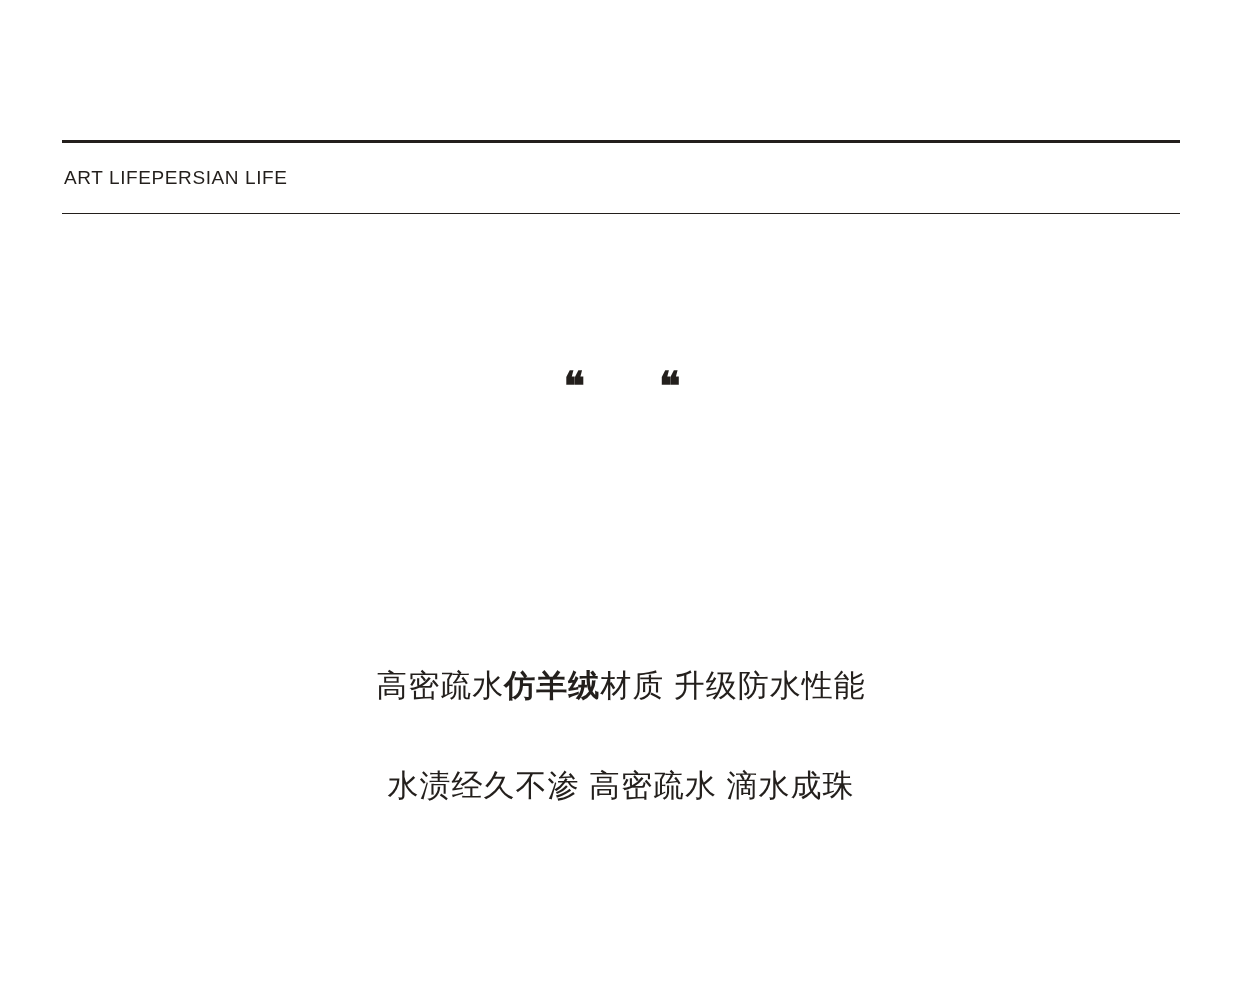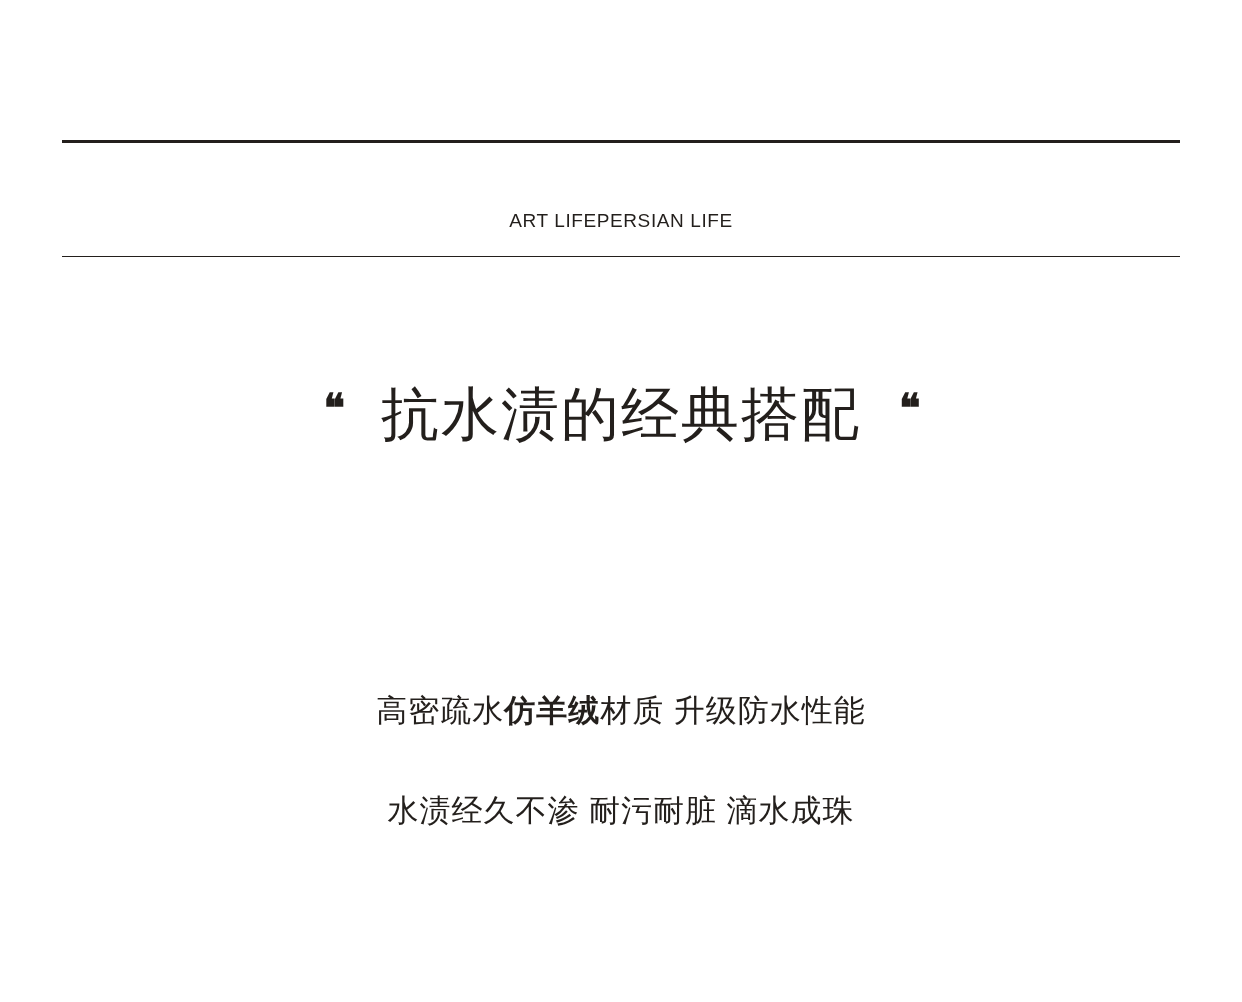--- a/index.html
+++ b/index.html
@@ -36,26 +36,25 @@
     background: #231f1c;
     width: 100%;
   }
   .rule-bottom {
     height: 1px;
     background: #231f1c;
     width: 100%;
   }
   .header-row {
     display: flex;
-    justify-content: center;
+    justify-content: flex-start;
     align-items: center;
     height: 70px;
     padding: 0 2px;
     box-sizing: border-box;
-    margin-top: 43px;
   }
   .header-label {
     font-size: 19px;
     letter-spacing: 0.6px;
     color: #231f1c;
     font-family: "Liberation Sans", sans-serif;
     white-space: nowrap;
   }
 
   
@@ -96,21 +95,21 @@
     margin-right: 38px;
   }
   .quote-right {
     margin-left: 38px;
   }
 
   
   .subcopy {
     position: absolute;
     left: 0;
-    top: 685px;
+    top: 660px;
     width: 1242px;
     text-align: center;
   }
   .subcopy-line {
     font-size: 31px;
     line-height: 52px;
     letter-spacing: 1px;
     color: #231f1c;
     font-family: "Liberation Sans", sans-serif;
   }
@@ -129,25 +128,24 @@
     <div class="header-row">
       <div class="header-label">ART LIFE</div>
       <div class="header-label">PERSIAN LIFE</div>
     </div>
     <div class="rule-bottom"></div>
   </div>
 
   <div class="headline-block">
     <div class="headline-line headline-line-1">
       <span class="quote-mark quote-left">❝</span>
-      <span>抗水渍的经典搭配</span>
       <span class="quote-mark quote-right">❝</span>
     </div>
   </div>
 
   <div class="subcopy">
     <div class="subcopy-line subcopy-line-1">
       <span>高密疏水</span><span class="subcopy-strong">仿羊绒</span><span>材质 升级防水性能</span>
     </div>
-    <div class="subcopy-line">水渍经久不渗 耐污耐脏 滴水成珠</div>
+    <div class="subcopy-line">水渍经久不渗 高密疏水 滴水成珠</div>
   </div>
 
 </div>
 
 </body></html>

